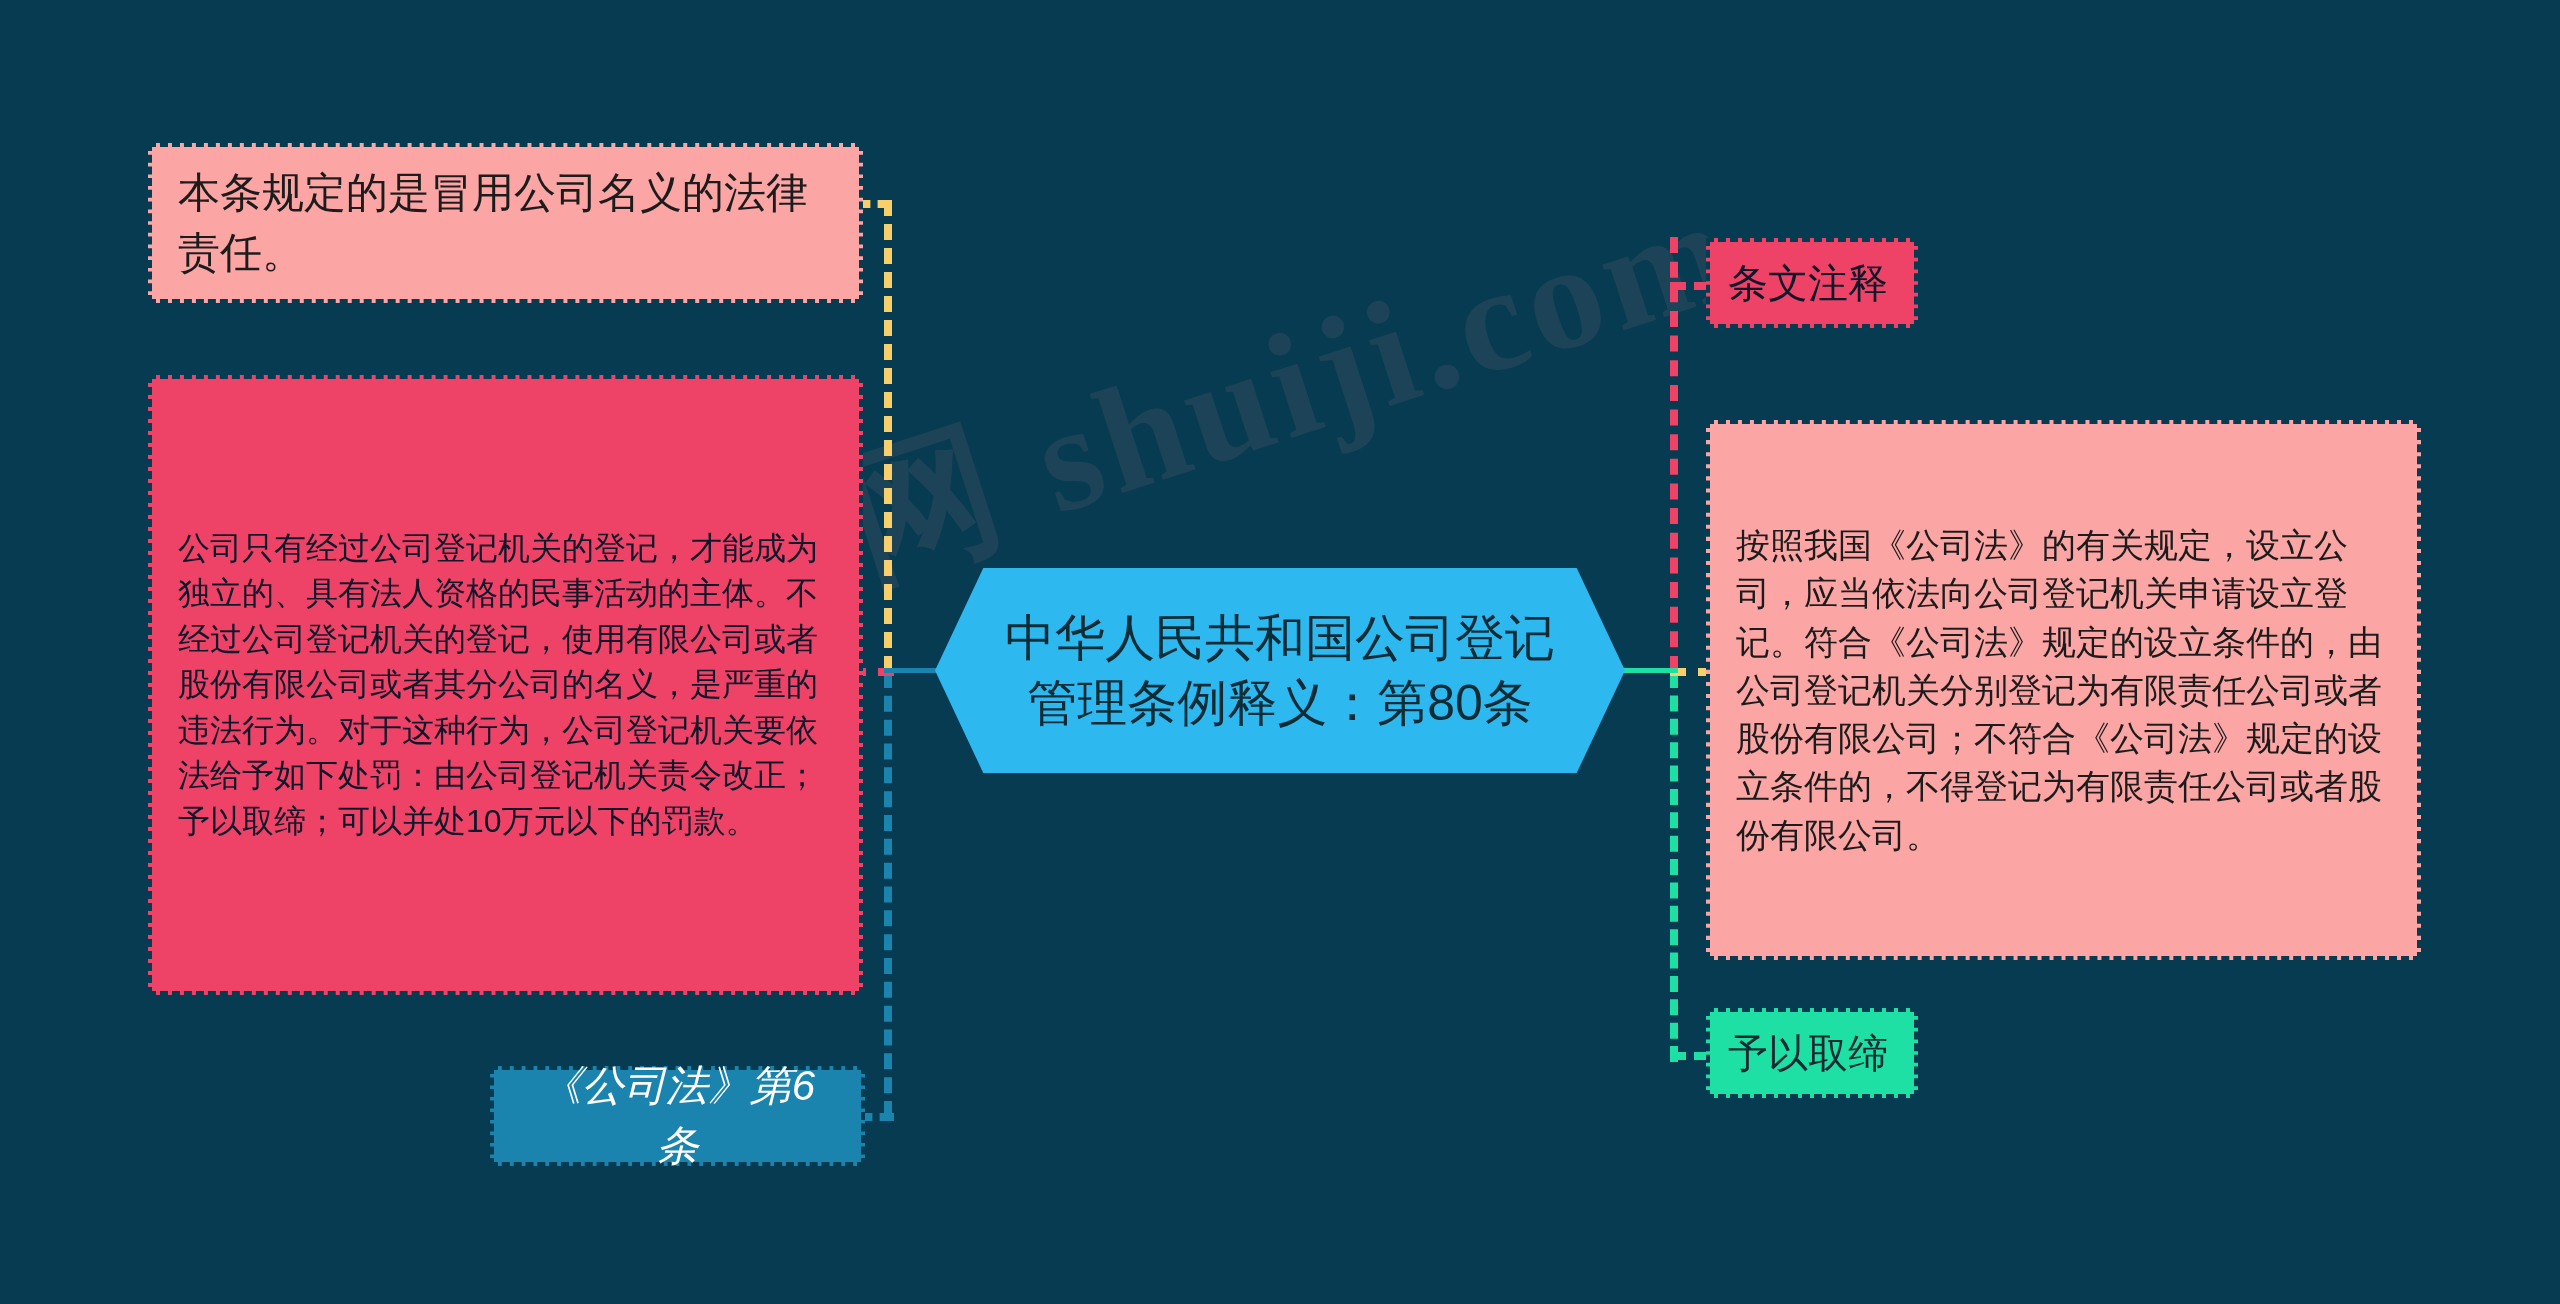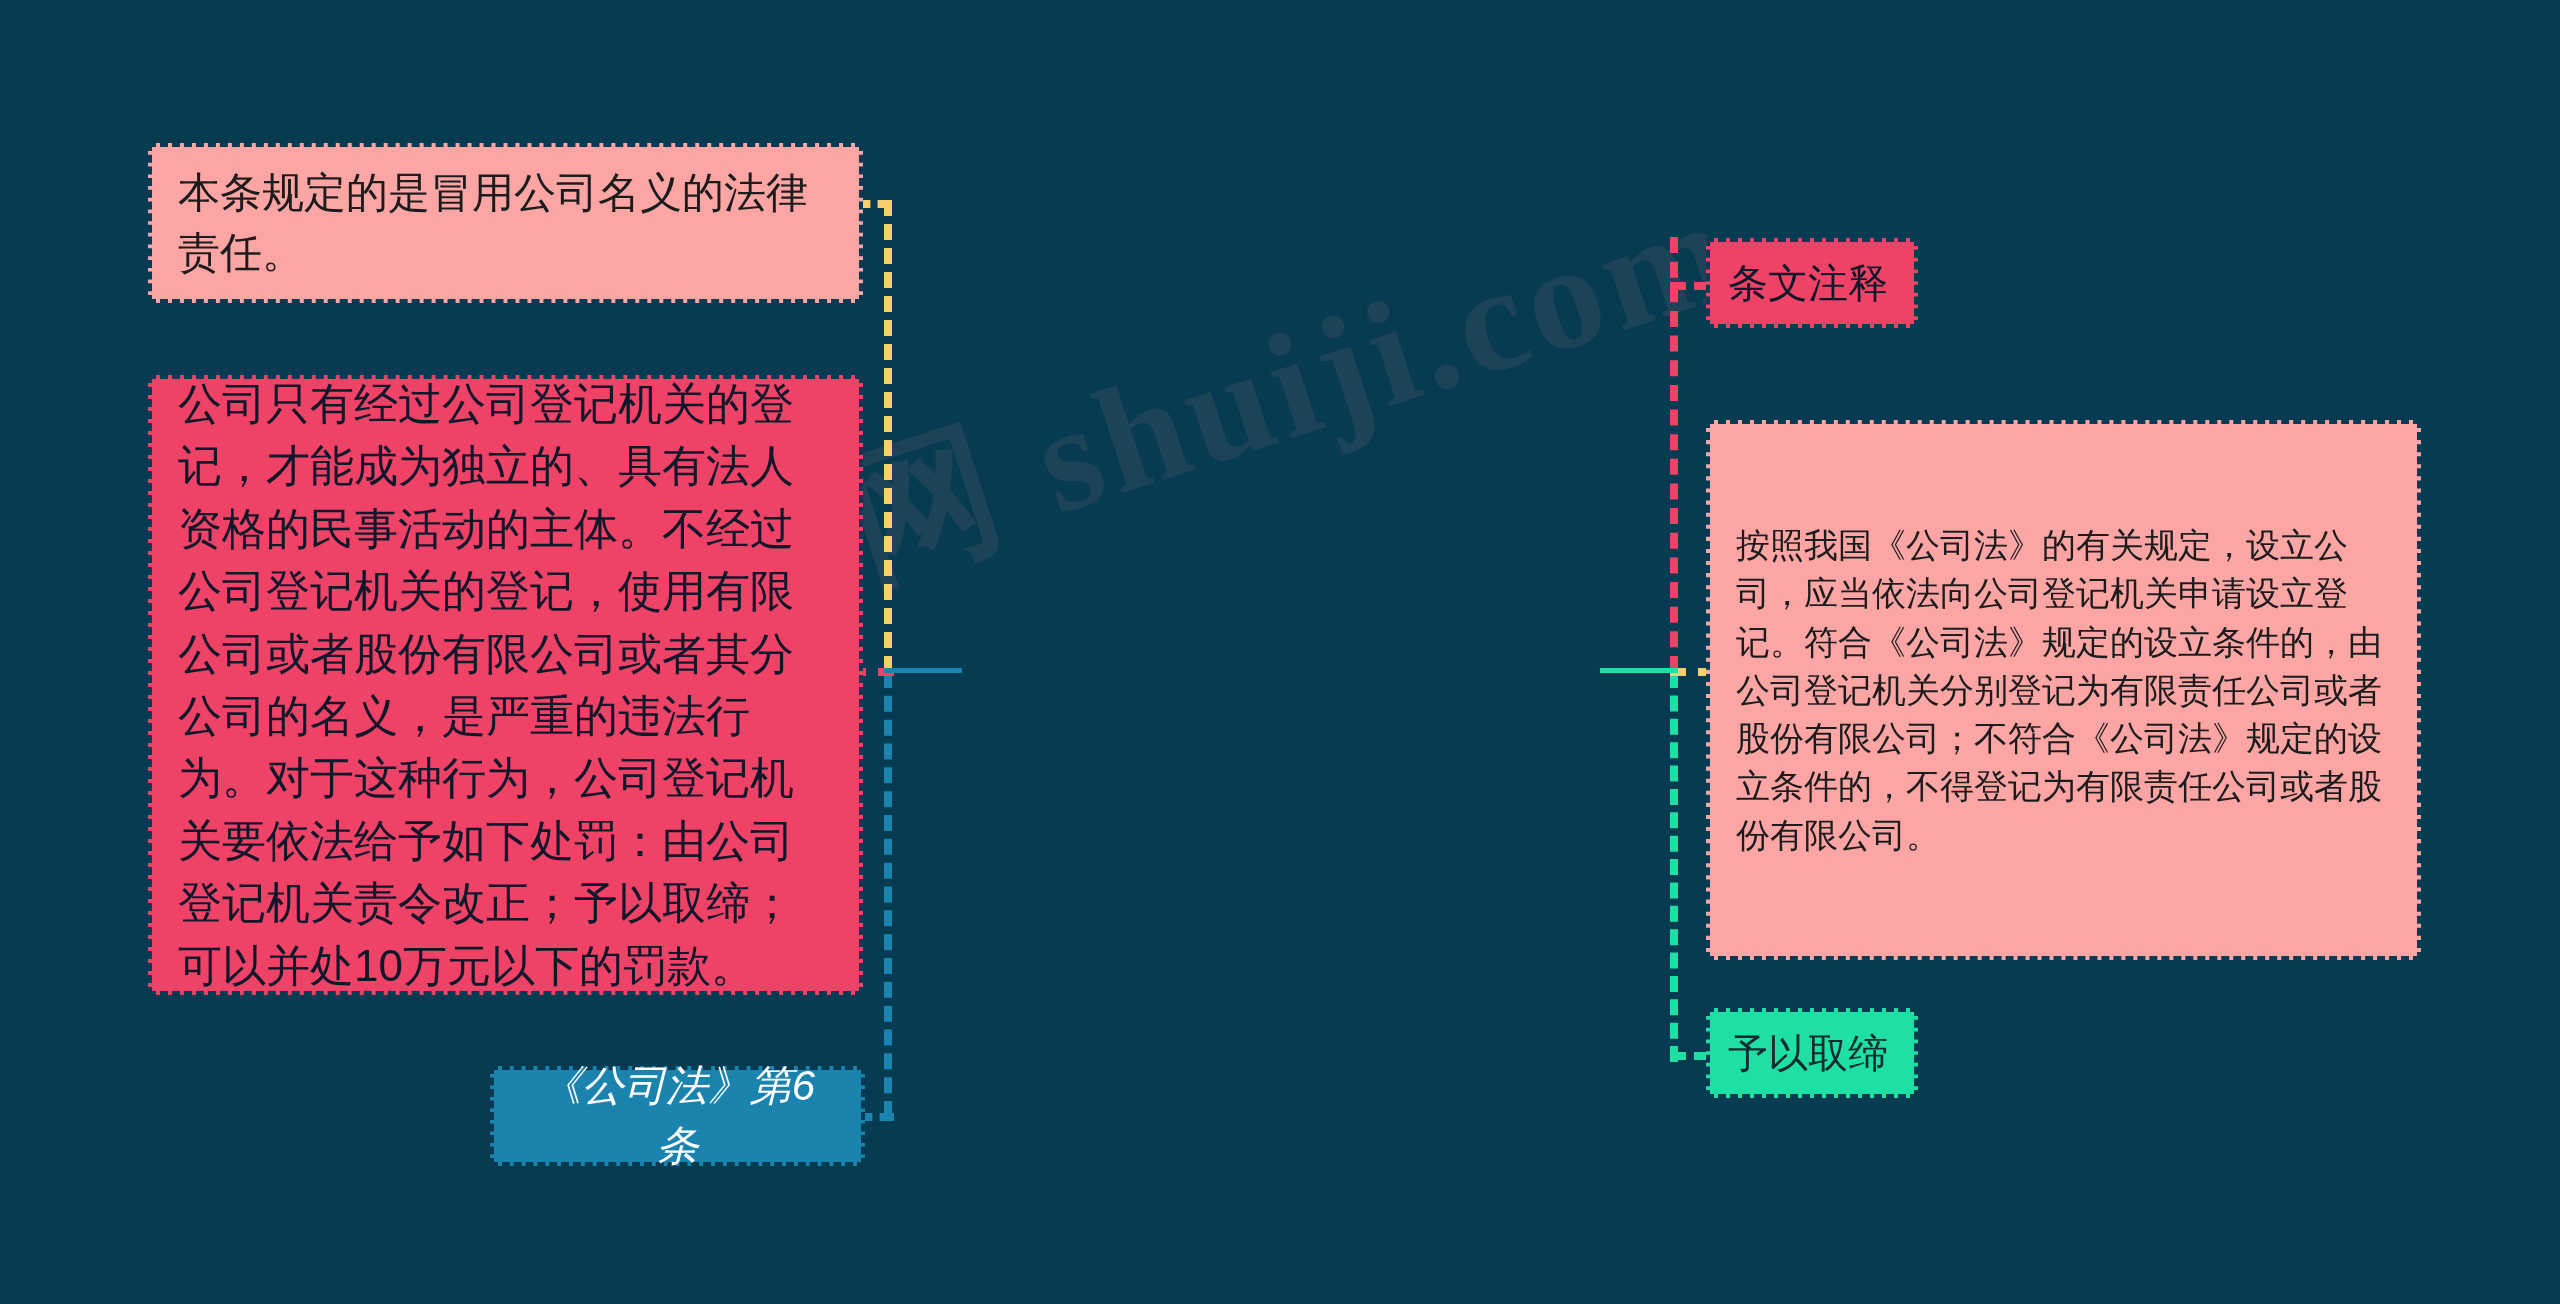--- a/index.html
+++ b/index.html
@@ -101,21 +101,21 @@
     width: 715px; height: 160px;
     padding: 18px 26px;
   }
   #node-summary .txt { font-size: 42px; }
 
   #node-interpretation {
     left: 148px; top: 375px;
     width: 715px; height: 620px;
     padding: 16px 26px;
   }
-  #node-interpretation .txt { font-size: 44px; }
+  #node-interpretation .txt { font-size: 32px; }
 
   #node-companylaw {
     left: 490px; top: 1066px;
     width: 375px; height: 100px;
     padding: 10px 26px;
     justify-content: center;
   }
   #node-companylaw .txt { font-size: 42px; text-align: center; font-style: italic; }
 
   #node-tag-annotation {
@@ -197,20 +197,23 @@
   </div>
 
   <div id="node-interpretation" class="node box-pink">
     <span class="txt">公司只有经过公司登记机关的登记，才能成为独立的、具有法人资格的民事活动的主体。不经过公司登记机关的登记，使用有限公司或者股份有限公司或者其分公司的名义，是严重的违法行为。对于这种行为，公司登记机关要依法给予如下处罚：由公司登记机关责令改正；予以取缔；可以并处10万元以下的罚款。</span>
   </div>
 
   <div id="node-companylaw" class="node box-bluedark">
     <span class="txt">《公司法》第6条</span>
   </div>
 
+  <div id="node-central">
+    <span class="txt">中华人民共和国公司登记管理条例释义：第80条</span>
+  </div>
 
   <div id="node-tag-annotation" class="node box-pink">
     <span class="txt">条文注释</span>
   </div>
 
   <div id="node-regulation-text" class="node box-yellow">
     <span class="txt">按照我国《公司法》的有关规定，设立公司，应当依法向公司登记机关申请设立登记。符合《公司法》规定的设立条件的，由公司登记机关分别登记为有限责任公司或者股份有限公司；不符合《公司法》规定的设立条件的，不得登记为有限责任公司或者股份有限公司。</span>
   </div>
 
   <div id="node-tag-related" class="node box-green">

